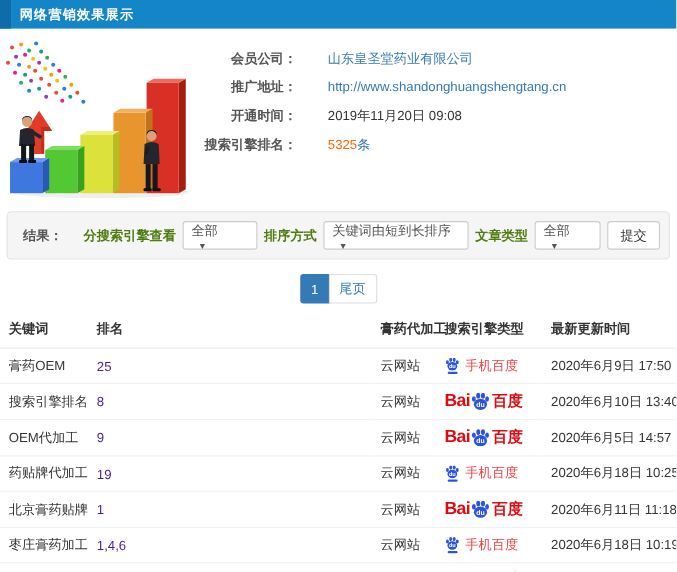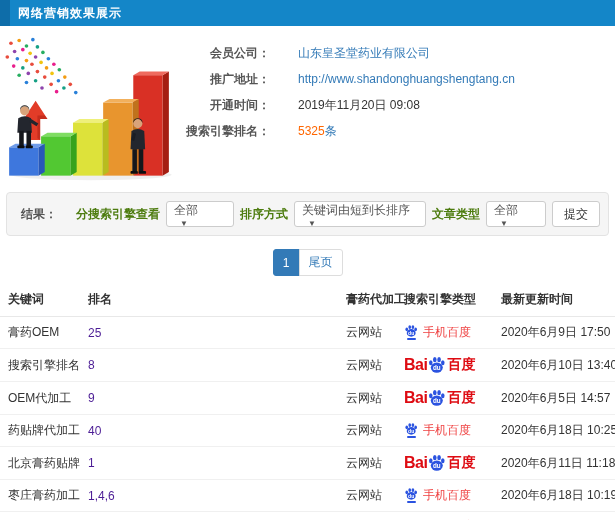--- a/index.html
+++ b/index.html
@@ -284,21 +284,21 @@
               <ellipse cx="27.5" cy="10" rx="3.1" ry="4.4" fill="#2b53e0"></ellipse>
               <ellipse cx="17" cy="18.5" rx="10.5" ry="9" fill="#2b53e0"></ellipse>
               <text x="17" y="22.5" text-anchor="middle" font-size="11" font-weight="bold" fill="#fff" font-family="Liberation Sans, sans-serif">du</text>
             </svg>
             <span class="cn">百度</span>
           </span></td>
     <td>2020年6月5日 14:57</td>
   </tr>
       <tr>
     <td>药贴牌代加工</td>
-    <td class="rank-cell">40</td>
+    <td class="rank-cell">19</td>
     <td>云网站</td>
     <td><span class="mobile-baidu">
             <span class="mobile-paw">
               <svg width="14" height="12" viewBox="0 0 33 28" aria-hidden="true">
                 <ellipse cx="6.5" cy="10" rx="3.1" ry="4.4" fill="#2b53e0"></ellipse>
                 <ellipse cx="13.5" cy="4.8" rx="3.2" ry="4.6" fill="#2b53e0"></ellipse>
                 <ellipse cx="21" cy="4.8" rx="3.2" ry="4.6" fill="#2b53e0"></ellipse>
                 <ellipse cx="27.5" cy="10" rx="3.1" ry="4.4" fill="#2b53e0"></ellipse>
                 <ellipse cx="17" cy="18.5" rx="10.5" ry="9" fill="#2b53e0"></ellipse>
                 <text x="17" y="22.5" text-anchor="middle" font-size="12" font-weight="bold" fill="#fff" font-family="Liberation Sans, sans-serif">du</text>

